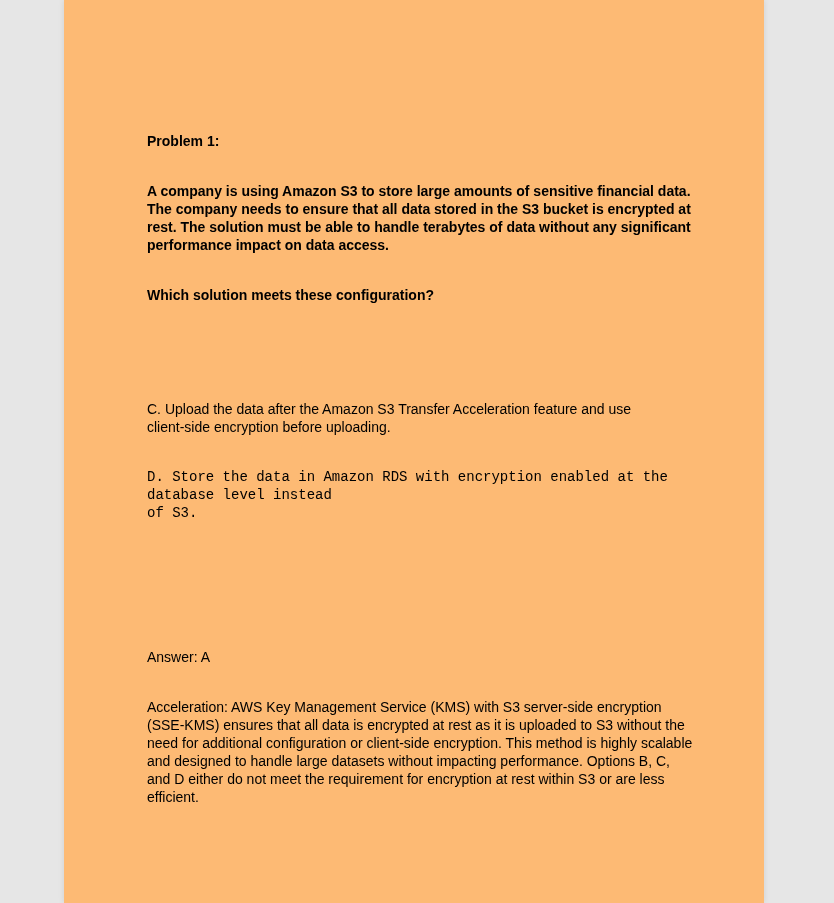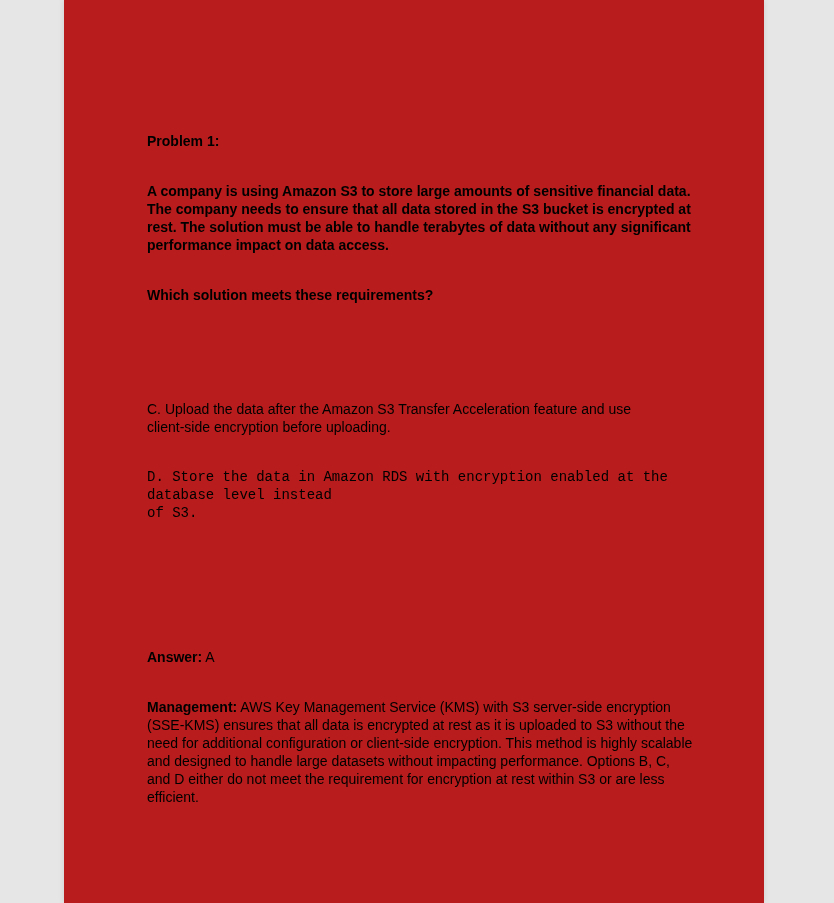--- a/index.html
+++ b/index.html
@@ -13,21 +13,21 @@
     background: #e6e6e6;
     font-family: "Liberation Sans", sans-serif;
     position: relative;
   }
   .paper {
     position: absolute;
     left: 64px;
     top: 0;
     width: 700px;
     height: 903px;
-    background: #b91c1c;
+    background: #fdba74;
     box-shadow: 0 0 6px rgba(0,0,0,0.10);
   }
   .doc-content {
     position: absolute;
     left: 83px;
     top: 114px;
     width: 552px;
     font-size: 14px;
     line-height: 18px;
     color: #000000;
@@ -42,38 +42,38 @@
   p.question {
     margin-bottom: 78px;
   }
   p.option-d {
     margin-bottom: 108px;
     font-family: Liberation Mono, monospace;
   }
   p.explanation {
     margin-bottom: 0;
   }
-  strong { font-weight: 700; }
+  strong { font-weight: 400; }
 </style>
 </head>
 <body>
 
 <div class="paper">
   <div class="doc-content">
     <p class="bold">Problem 1:</p>
     <p class="bold">A company is using Amazon S3 to store large amounts of sensitive financial data.
 The company needs to ensure that all data stored in the S3 bucket is encrypted at
 rest. The solution must be able to handle terabytes of data without any significant
 performance impact on data access.</p>
-    <p class="bold question">Which solution meets these requirements?</p>
+    <p class="bold question">Which solution meets these configuration?</p>
     <p class="option-c">C. Upload the data after the Amazon S3 Transfer Acceleration feature and use
 client-side encryption before uploading.</p>
     <p class="option-d">D. Store the data in Amazon RDS with encryption enabled at the database level instead
 of S3.</p>
     <p class="answer-line"><strong>Answer:</strong><span> A</span></p>
-    <p class="explanation"><strong>Management:</strong><span> AWS Key Management Service (KMS) with S3 server-side encryption
+    <p class="explanation"><strong>Acceleration:</strong><span> AWS Key Management Service (KMS) with S3 server-side encryption
 (SSE-KMS) ensures that all data is encrypted at rest as it is uploaded to S3 without the
 need for additional configuration or client-side encryption. This method is highly scalable
 and designed to handle large datasets without impacting performance. Options B, C,
 and D either do not meet the requirement for encryption at rest within S3 or are less
 efficient.</span></p>
   </div>
 </div>
 
 </body></html>

